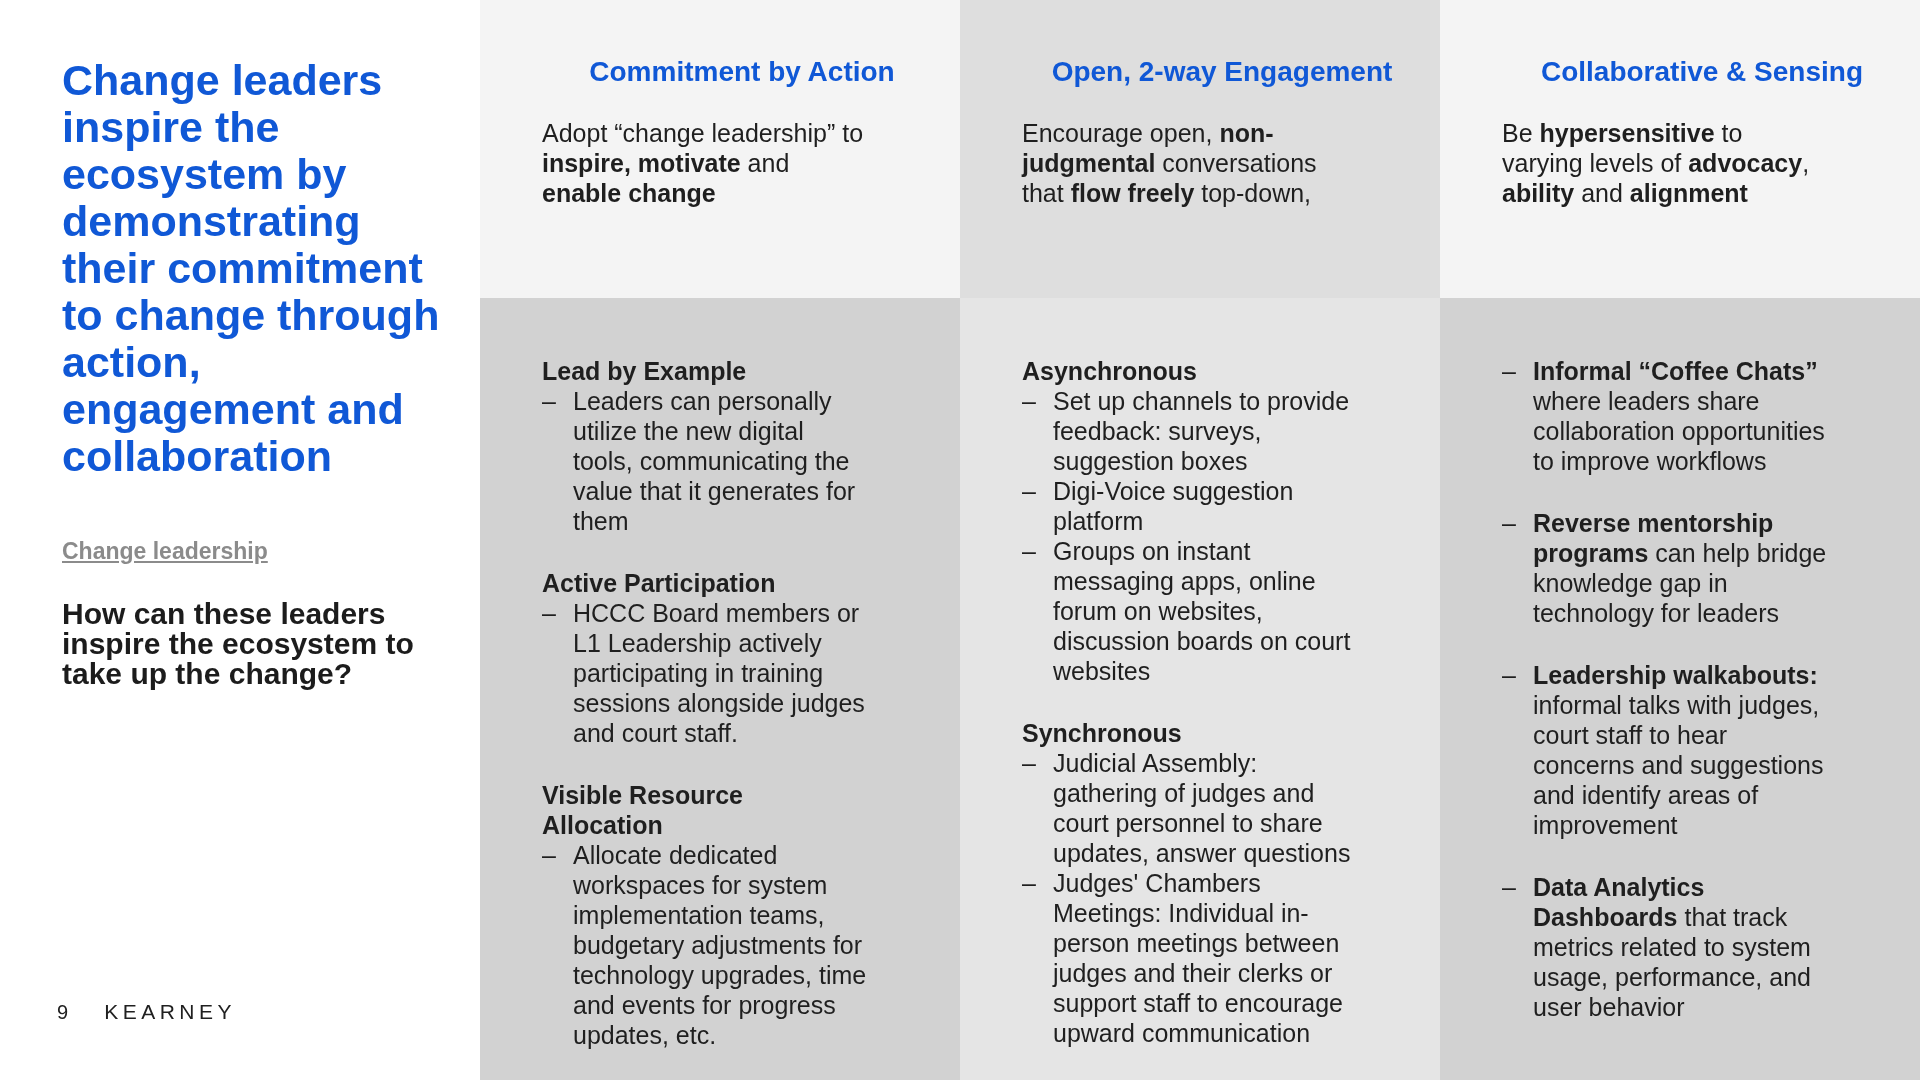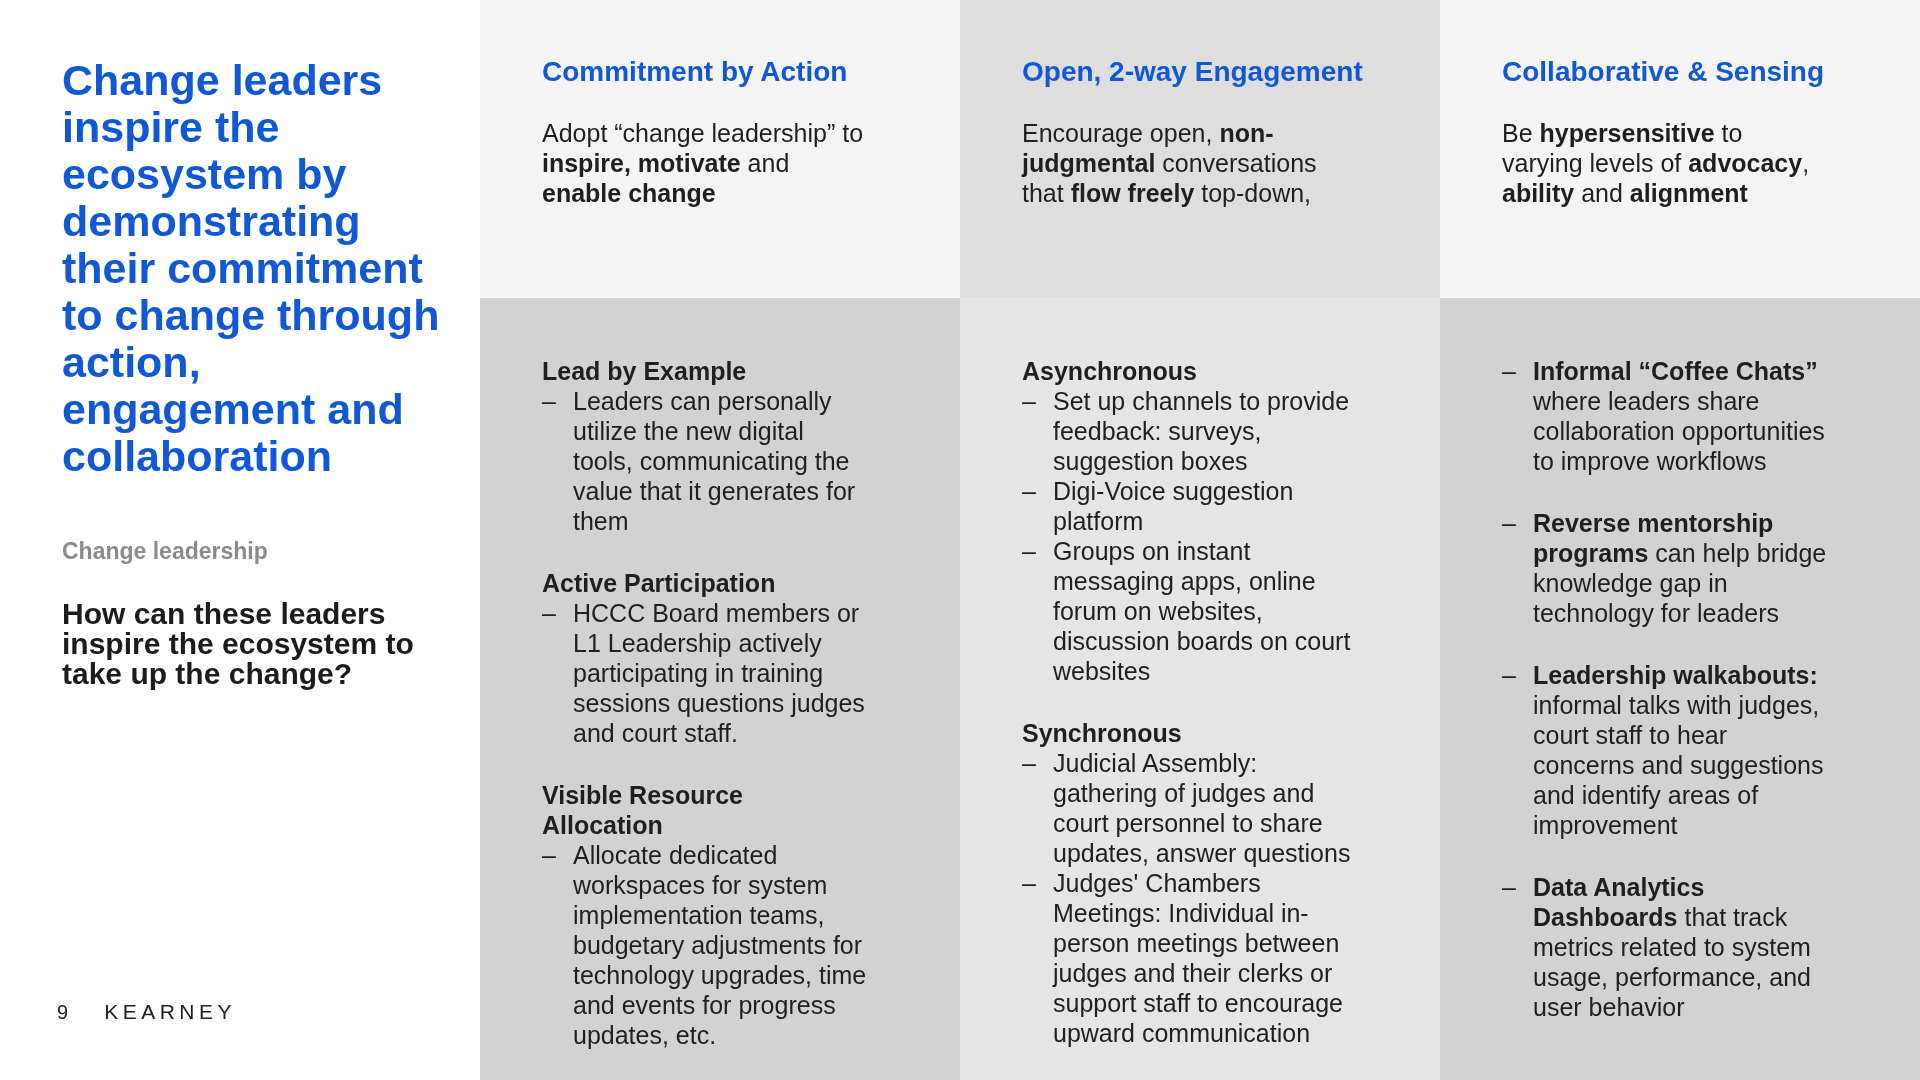--- a/index.html
+++ b/index.html
@@ -14,21 +14,21 @@
 
   
   .left-panel{position:absolute;left:0;top:0;width:480px;height:796px;background:#ffffff;}
   .title{
     position:absolute;left:62px;top:57px;width:404px;margin:0;
     font-size:43px;line-height:47px;font-weight:700;
     color:var(--accent-blue,#1058d6);
   }
   .eyebrow{
     position:absolute;left:62px;top:538px;
-    font-size:23px;font-weight:700;color:var(--eyebrow-gray,#8b8b8b);
+    font-size:23px;font-weight:700;color:var(--eyebrow-gray,#8b8b8b);text-decoration:underline;
   }
   .question{
     position:absolute;left:62px;top:599px;width:400px;
     font-size:30px;line-height:30px;font-weight:700;color:#1c1c1c;
   }
   .footer{
     position:absolute;left:57px;top:1000px;
     display:flex;align-items:baseline;gap:36px;
   }
   .page-num{font-size:20px;color:#202020;}
@@ -44,20 +44,21 @@
   .band-bottom{top:298px;bottom:0;}
   .col-1 .band-top,.col-3 .band-top{background:var(--top-band-light,#f4f4f4);}
   .col-2 .band-top{background:var(--top-band-mid,#dedede);}
   .col-1 .band-bottom,.col-3 .band-bottom{background:var(--bottom-band-dark,#d2d2d2);}
   .col-2 .band-bottom{background:var(--bottom-band-light,#e5e5e5);}
 
   .col-header{
     position:absolute;left:62px;top:55px;width:400px;margin:0;
     font-size:28px;line-height:34px;font-weight:700;
     color:var(--accent-blue,#1058d6);
+    text-align:center;
   }
   .col-intro{
     position:absolute;left:62px;top:118px;width:402px;
     font-size:25px;line-height:30px;color:var(--text-dark,#1f1f1f);
   }
   .col-body{
     position:absolute;left:62px;top:356px;width:402px;
     font-size:25px;line-height:30px;color:var(--text-dark,#1f1f1f);
   }
   .content-block{margin:0 0 32px 0;}
@@ -87,21 +88,21 @@
     <div class="band band-bottom"></div>
     <h2 class="col-header">Commitment by Action</h2>
     <div class="col-intro"><span>Adopt “change leadership” to</span><br><span class="b">inspire, motivate</span><span> and</span><br><span class="b">enable change</span></div>
     <div class="col-body">
         <div class="content-block">
           <div class="block-heading">Lead by Example</div>
           <div class="bullet"><span class="dash">–</span><span class="bullet-text"><span>Leaders can personally</span><br><span>utilize the new digital</span><br><span>tools, communicating the</span><br><span>value that it generates for</span><br><span>them</span></span></div>
         </div>
         <div class="content-block">
           <div class="block-heading">Active Participation</div>
-          <div class="bullet"><span class="dash">–</span><span class="bullet-text"><span>HCCC Board members or</span><br><span>L1 Leadership actively</span><br><span>participating in training</span><br><span>sessions questions judges</span><br><span>and court staff.</span></span></div>
+          <div class="bullet"><span class="dash">–</span><span class="bullet-text"><span>HCCC Board members or</span><br><span>L1 Leadership actively</span><br><span>participating in training</span><br><span>sessions alongside judges</span><br><span>and court staff.</span></span></div>
         </div>
         <div class="content-block">
           <div class="block-heading">Visible Resource<br>Allocation</div>
           <div class="bullet"><span class="dash">–</span><span class="bullet-text"><span>Allocate dedicated</span><br><span>workspaces for system</span><br><span>implementation teams,</span><br><span>budgetary adjustments for</span><br><span>technology upgrades, time</span><br><span>and events for progress</span><br><span>updates, etc.</span></span></div>
         </div>
       </div>
   </div>
 
   <div class="column col-2">
     <div class="band band-top"></div>

